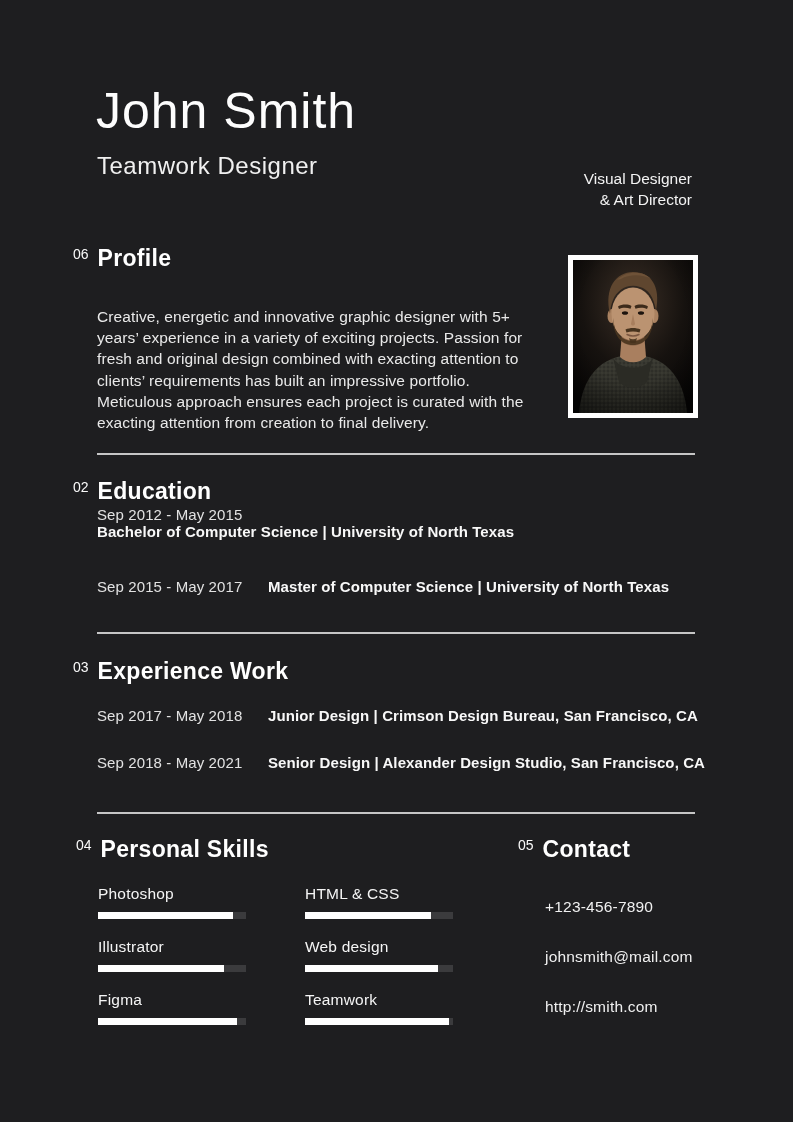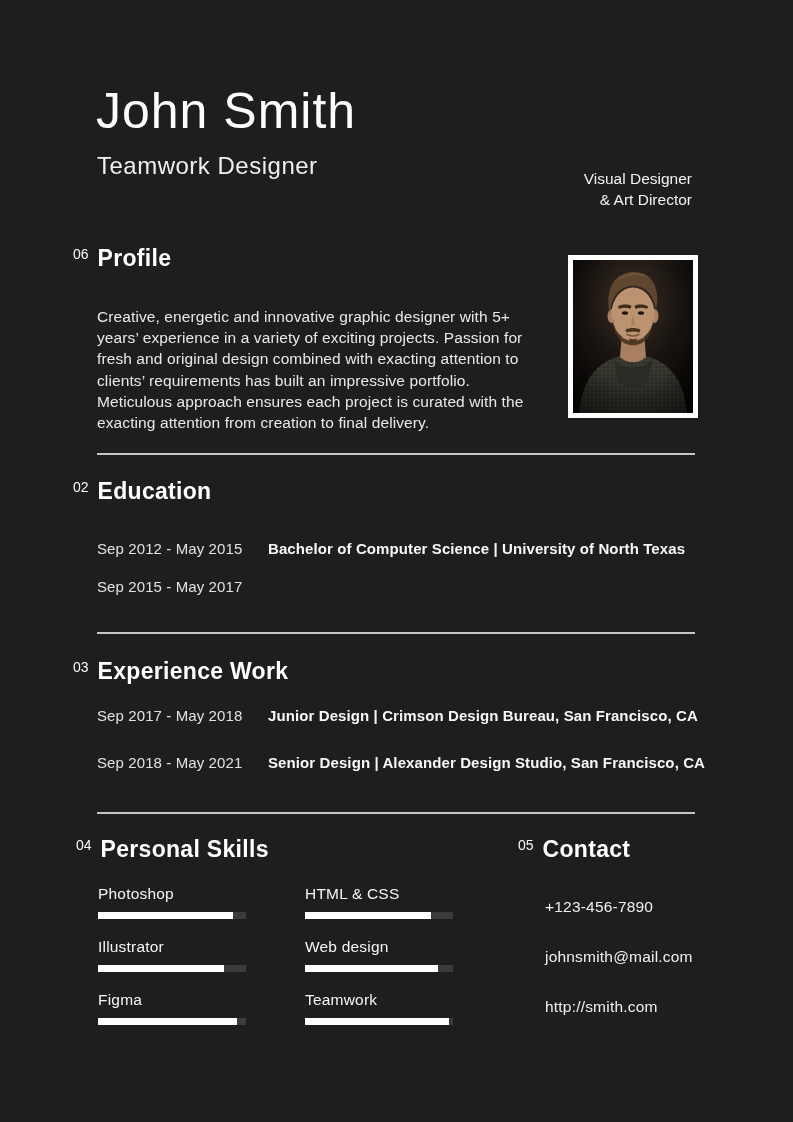--- a/index.html
+++ b/index.html
@@ -126,26 +126,27 @@
       <rect width="120" height="153" fill="url(#vig)"></rect>
     </svg>
   </div>
 
   <div class="divider" style="top:453px;"></div>
 
   <div class="sec-head" style="left:73px; top:479px;">
     <span class="sec-num">02</span>
     <span class="sec-title">Education</span>
   </div>
-  <div class="timeline-row" style="top:540px;">
+  <div class="timeline-row" style="top:506px;flex-direction:column;">
     <span class="dates">Sep 2012 - May 2015</span>
     <span class="desc">Bachelor of Computer Science | University of North Texas</span>
   </div>
   <div class="timeline-row" style="top:578px;">
     <span class="dates">Sep 2015 - May 2017</span>
+    <span class="desc">Master of Computer Science | University of North Texas</span>
   </div>
 
   <div class="divider" style="top:632px;"></div>
 
   <div class="sec-head" style="left:73px; top:659px;">
     <span class="sec-num">03</span>
     <span class="sec-title">Experience Work</span>
   </div>
   <div class="timeline-row" style="top:707px;">
     <span class="dates">Sep 2017 - May 2018</span>

